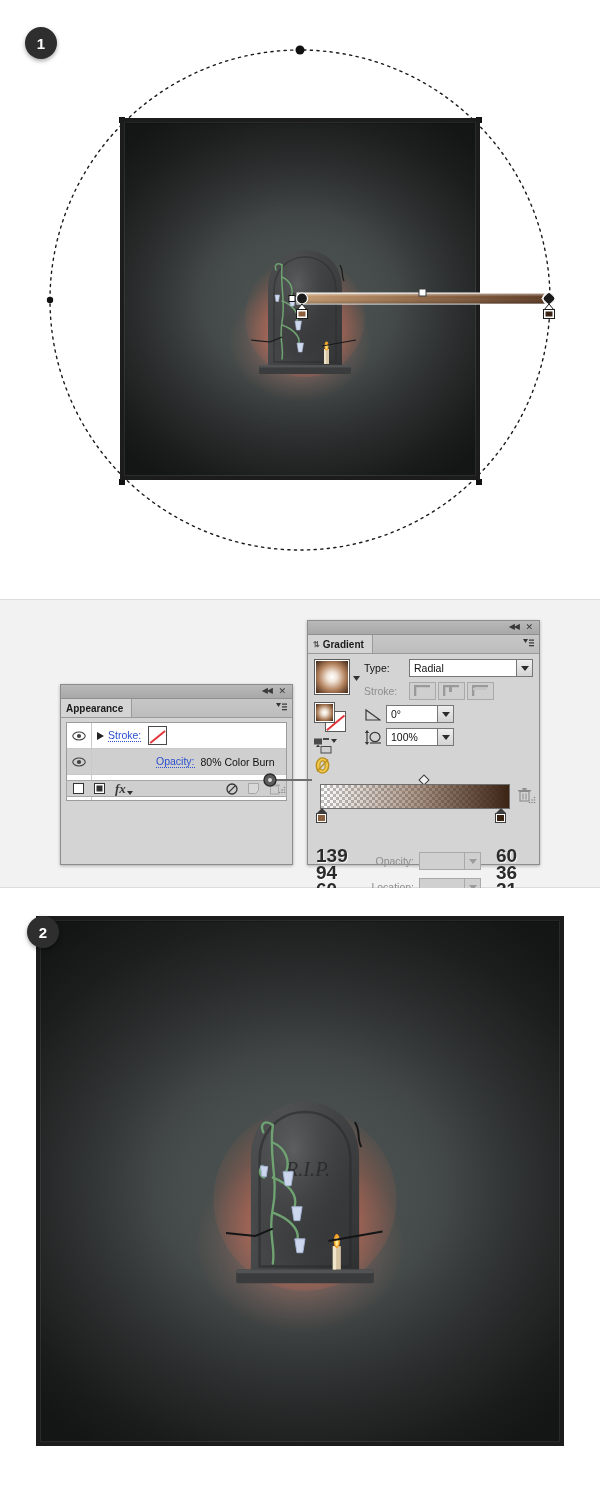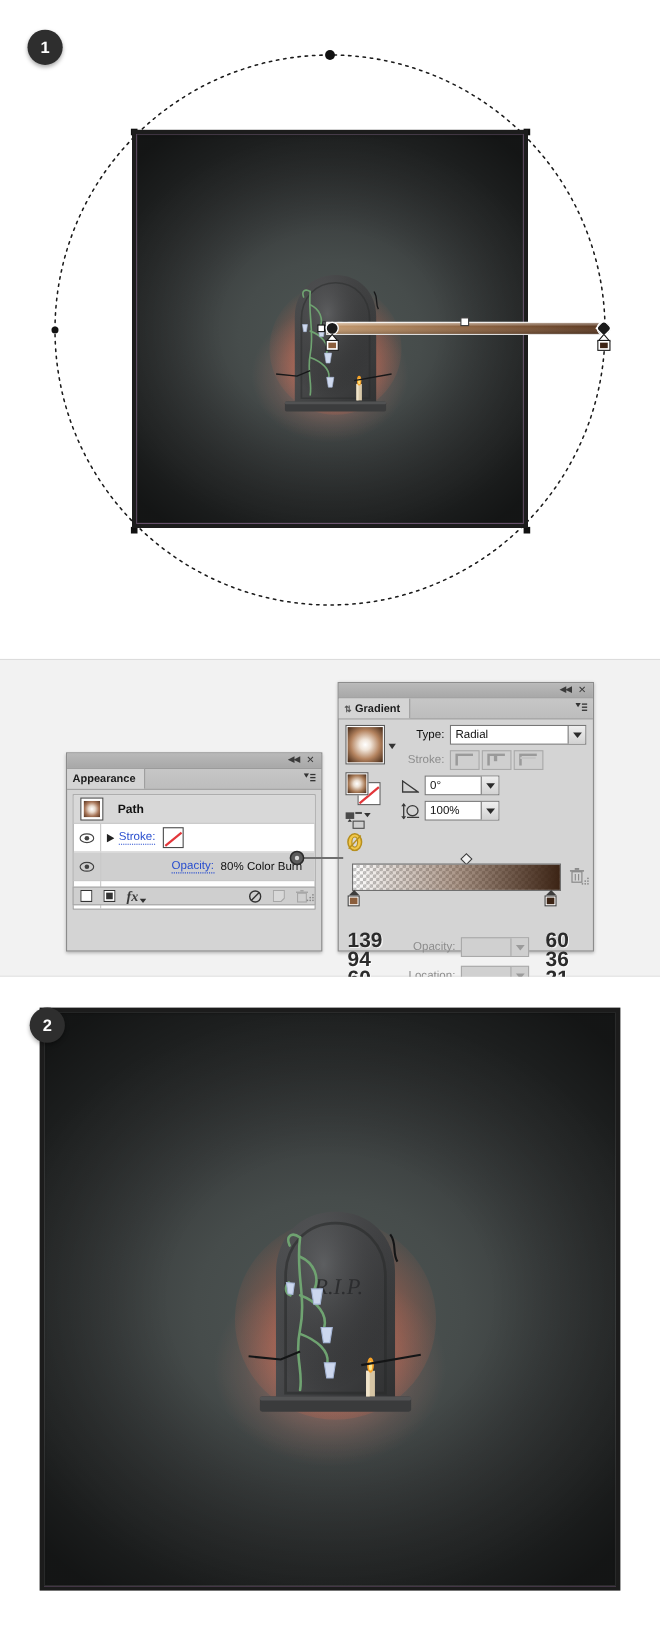--- a/index.html
+++ b/index.html
@@ -191,21 +191,21 @@
   .fs-fill{left:0;top:0;z-index:2;}
   .fs-fill-in{width:100%;height:100%;background:radial-gradient(circle at 50% 50%, #ffffff 0%, #ecdfd2 25%, #a87a56 62%, #422717 100%);}
   .fs-stroke{left:11px;top:9px;z-index:1;}
   .fs-stroke-in{width:100%;height:100%;background:#fff;position:relative;}
   .fs-stroke-in:after{content:"";position:absolute;left:-3px;right:-3px;top:50%;height:1.6px;background:#e2363a;transform:rotate(-40deg);}
   .gp-smallicons{margin-top:6px;display:flex;flex-direction:column;gap:2px;}
   .gp-rev{display:flex;align-items:center;}
   .gp-ring{margin-top:1px;}
   .gp-right{flex:1;padding-left:4px;}
   .gp-field-row{display:flex;align-items:center;margin-bottom:5px;height:18px;}
-  .gp-flabel{font-size:10.5px;color:#111;width:40px;text-align:right;margin-right:5px;}
+  .gp-flabel{font-size:10.5px;color:#111;width:40px;margin-right:5px;}
   .gp-flabel.dim{color:#8d8d8d;}
   .gp-input{
     flex:1;height:18px;background:#fff;border:1px solid #767676;
     display:flex;align-items:center;box-sizing:border-box;
     font-size:10.5px;color:#111;padding-left:4px;position:relative;
   }
   .gp-input.sm{flex:none;width:68px;}
   .gp-input.disabled{background:#d0d0d0;border-color:#a9a9a9;color:#8d8d8d;}
   .gp-caret{
     position:absolute;right:0;top:0;bottom:0;width:15px;
@@ -414,26 +414,20 @@
             <rect x="6" y="0.5" width="5" height="1.2" fill="#333"></rect>
             <rect x="6" y="3.3" width="5" height="1.2" fill="#333"></rect>
             <rect x="6" y="6.1" width="5" height="1.2" fill="#333"></rect>
           </svg>
       </span>
     </div>
 
     <div class="panel-body">
       <div class="ap-list">
 
-        <div class="ap-row header">
-          <div class="ap-titlethumb">
-              <div class="sw-grad"></div>
-            </div>
-          <span class="ap-name">Path</span>
-        </div>
 
         <div class="ap-row">
           <div class="ap-eye">
             <svg class="eye-g" width="14" height="10" viewBox="0 0 14 10">
                 <ellipse cx="7" cy="5" rx="6.2" ry="4" fill="none" stroke="#3a3a3a" stroke-width="1.1"></ellipse>
                 <circle cx="7" cy="5" r="2.1" fill="#3a3a3a"></circle>
               </svg>
           </div>
           <div class="ap-disc">
             <svg width="7" height="8" viewBox="0 0 7 8">

